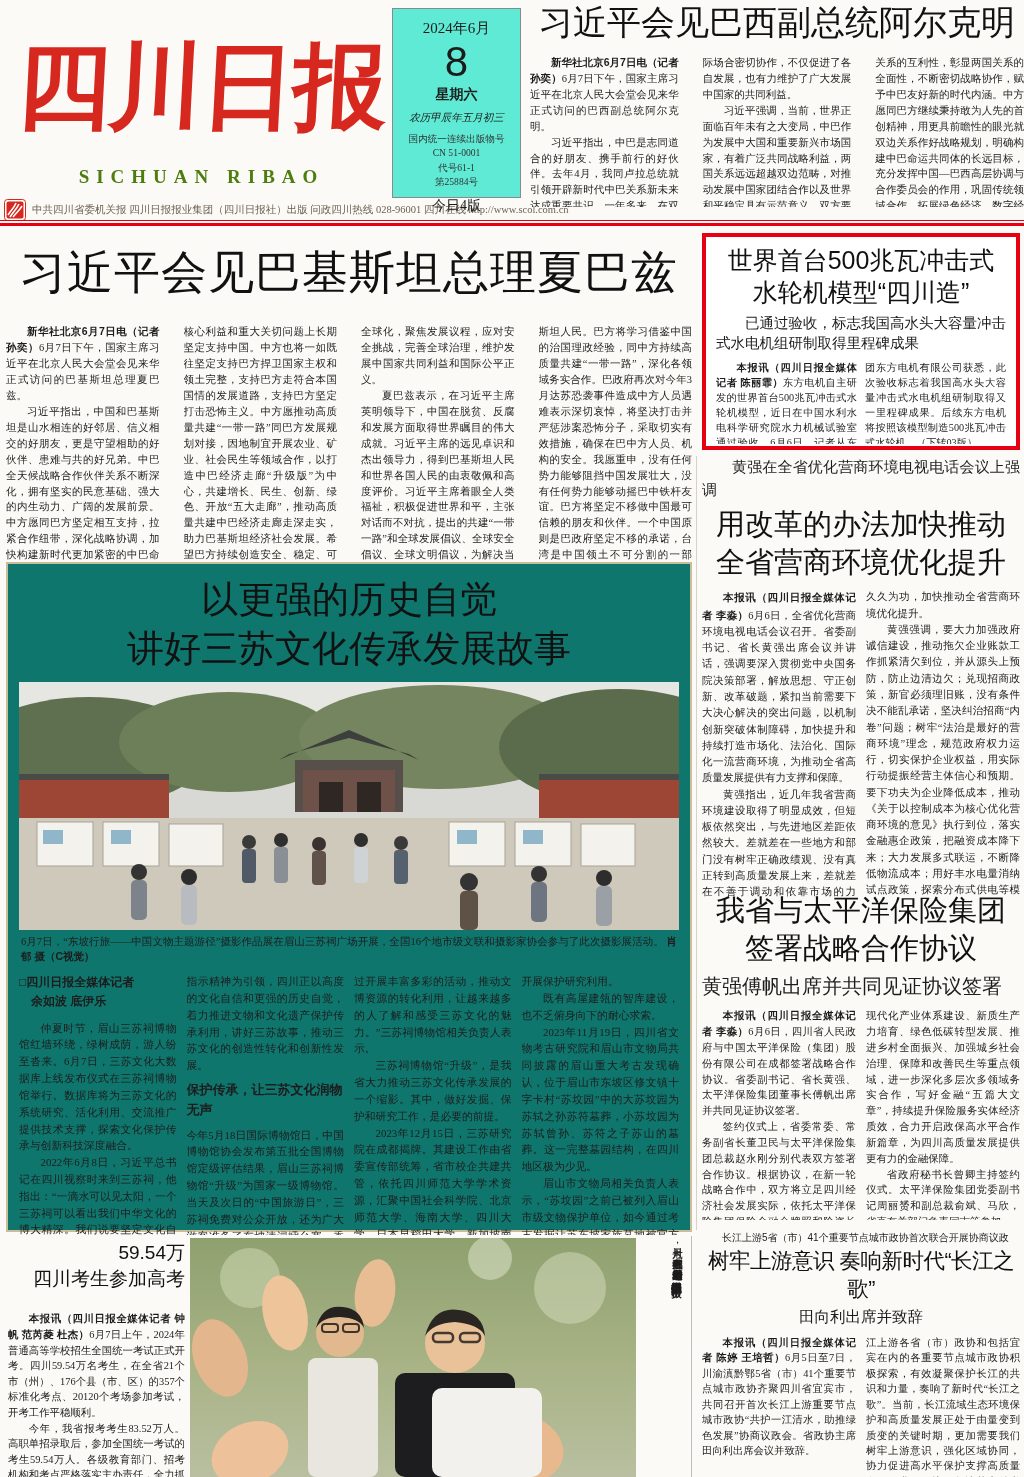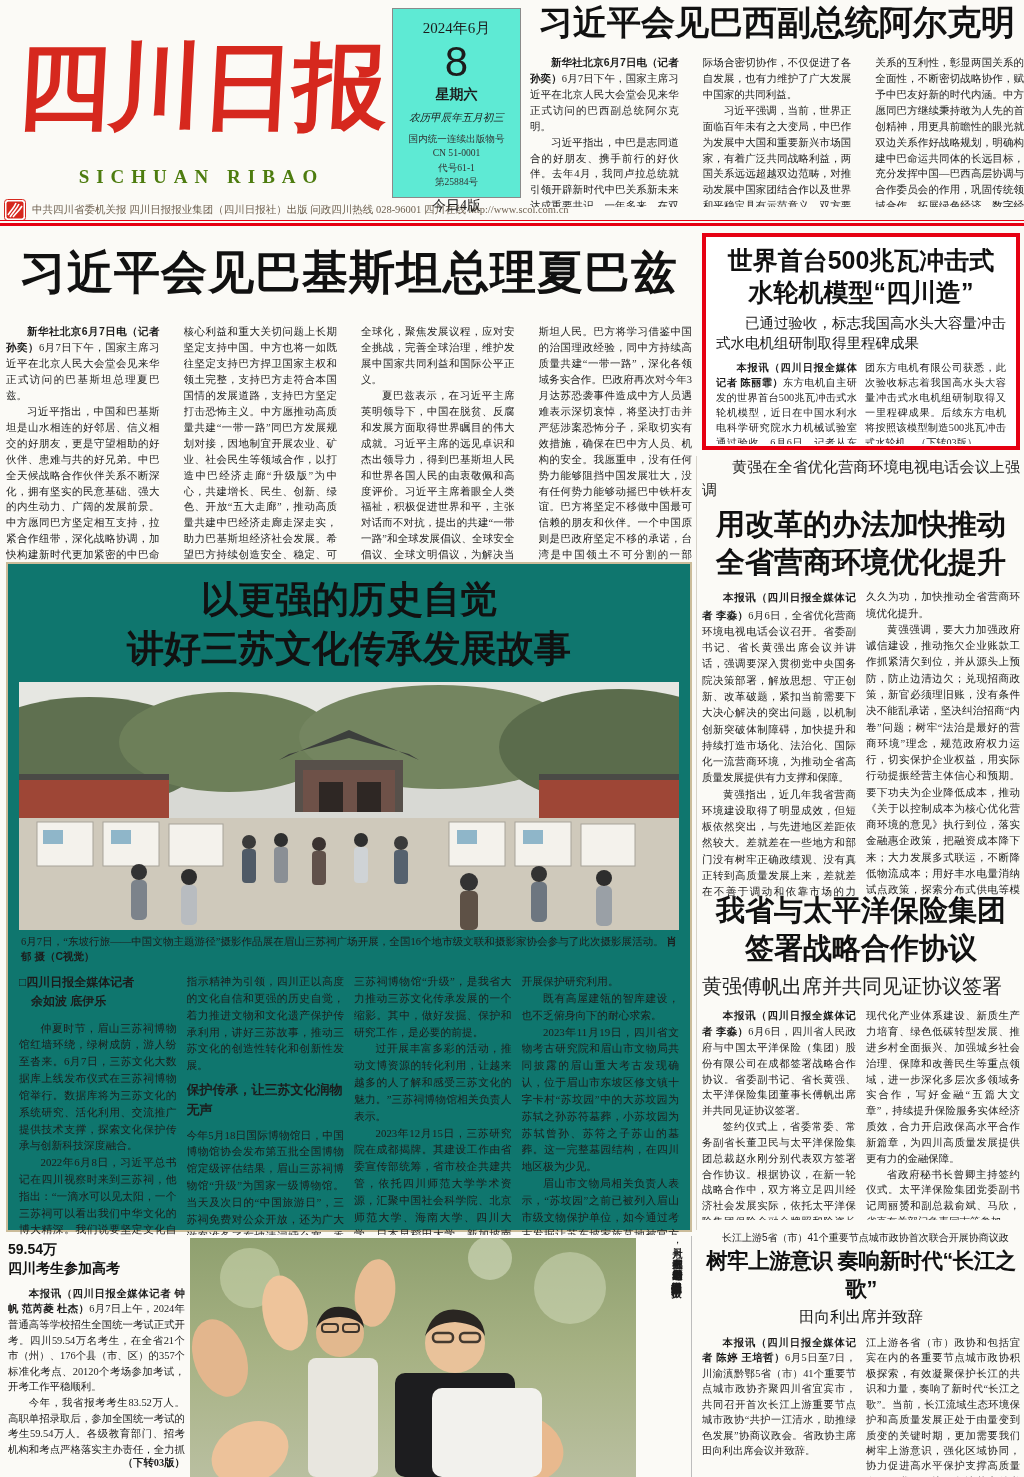--- a/index.html
+++ b/index.html
@@ -1,18 +1,18 @@
 <!DOCTYPE html>
 <html lang="zh"><head>
 <meta charset="utf-8">
 <style>
   html,body{margin:0;padding:0;background:#e8e6e0;}
   .page{position:relative;width:1024px;height:1477px;margin:0 auto;background:#fbfaf6;overflow:hidden;
         font-family:"Liberation Serif","DejaVu Serif",serif;color:#1c1c1c;}
-  .hd{font-family:"Liberation Sans","DejaVu Sans",sans-serif;font-weight:700;color:#111;margin:0;}
+  .hd{font-family:"Liberation Sans","DejaVu Sans",sans-serif;font-weight:400;color:#111;margin:0;}
   .para{margin:0;text-indent:2em;text-align:justify;}
   .cont .para:first-child{text-indent:0;}
   .byline{font-family:"Liberation Sans","DejaVu Sans",sans-serif;font-weight:700;}
   .col{overflow:hidden;}
   
   .brand{position:absolute;left:12px;top:22px;width:378px;height:142px;color:#d6281e;
          font-weight:700;font-size:94px;line-height:1.4;text-align:center;letter-spacing:-2px;
          transform:skewX(-3deg);white-space:nowrap;}
   .brand-latin{position:absolute;left:14px;top:166px;width:375px;text-align:center;color:#4d7c0f;
          font-weight:700;font-size:19px;letter-spacing:7px;margin:0;}
@@ -57,21 +57,21 @@
              line-height:1.6;margin:0 0 8px;}
   .subhead{font-family:"Liberation Sans","DejaVu Sans",sans-serif;font-weight:700;font-size:13px;
            margin:6px 0;text-indent:0;}
   .sansu .col{font-size:10.8px;line-height:1.56;}
   
   .pacific{position:absolute;left:702px;top:892px;width:318px;height:336px;}
   .pacific h2{font-size:29px;text-align:center;line-height:1.3;}
   .deck2{font-size:20px;margin:6px 0 8px;font-family:"Liberation Sans","DejaVu Sans",sans-serif;}
   
   .gaokao{position:absolute;left:8px;top:1240px;width:177px;height:234px;}
-  .gaokao h3{font-size:14px;text-align:left;line-height:1.35;margin:0 0 8px;}
+  .gaokao h3{font-size:19px;text-align:right;line-height:1.35;margin:0 0 20px;}
   .turn{font-weight:700;text-align:right;margin:2px 0 0;font-size:10.4px;}
   
   .photo2{position:absolute;left:190px;top:1238px;width:446px;height:239px;}
   .vcap{position:absolute;left:634px;top:1240px;width:52px;height:237px;writing-mode:vertical-rl;
         font-size:10.5px;line-height:1.75;text-align:justify;}
   .vline-b{position:absolute;left:691px;top:1236px;width:1px;height:241px;background:#bdbdbd;}
   .vline-r{position:absolute;left:696px;top:456px;width:1px;height:774px;background:#d6d2c9;}
   
   .changjiang{position:absolute;left:702px;top:1230px;width:318px;height:247px;}
   .changjiang .kicker{font-size:10px;}
@@ -270,22 +270,22 @@
       <div class="col cont" style="width:158px;height:262px;">
         <div class="cont">
             <p class="para">指示精神为引领，四川正以高度的文化自信和更强的历史自觉，着力推进文物和文化遗产保护传承利用，讲好三苏故事，推动三苏文化的创造性转化和创新性发展。</p>
           </div>
         <p class="subhead">保护传承，让三苏文化润物无声</p>
         <div>
             <p class="para">今年5月18日国际博物馆日，中国博物馆协会发布第五批全国博物馆定级评估结果，眉山三苏祠博物馆“升级”为国家一级博物馆。当天及次日的“中国旅游日”，三苏祠免费对公众开放，还为广大游客准备了东坡诗词擂台赛、香囊制作体验、传统拓印体验等精彩活动。</p>
           </div>
       </div>
       <div class="col cont" style="width:158px;height:262px;">
+          <p class="para">过开展丰富多彩的活动，推动文博资源的转化利用，让越来越多的人了解和感受三苏文化的魅力。”三苏祠博物馆相关负责人表示。</p>
           <p class="para">三苏祠博物馆“升级”，是我省大力推动三苏文化传承发展的一个缩影。其中，做好发掘、保护和研究工作，是必要的前提。</p>
-          <p class="para">过开展丰富多彩的活动，推动文博资源的转化利用，让越来越多的人了解和感受三苏文化的魅力。”三苏祠博物馆相关负责人表示。</p>
           <p class="para">2023年12月15日，三苏研究院在成都揭牌。其建设工作由省委宣传部统筹，省市校企共建共管，依托四川师范大学学术资源，汇聚中国社会科学院、北京师范大学、海南大学、四川大学、日本早稻田大学、新加坡南洋理工大学等海内外高校及研究机构人才，聚焦三苏治国理政理念、家风家训、学术思想、三苏文化与巴蜀文化等领域，</p>
         </div>
       <div class="col cont" style="width:158px;height:262px;">
           <p class="para">开展保护研究利用。</p>
           <p class="para">既有高屋建瓴的智库建设，也不乏俯身向下的耐心求索。</p>
           <p class="para">2023年11月19日，四川省文物考古研究院和眉山市文物局共同披露的眉山重大考古发现确认，位于眉山市东坡区修文镇十字卡村“苏坟园”中的大苏坟园为苏轼之孙苏符墓葬，小苏坟园为苏轼曾孙、苏符之子苏山的墓葬。这一完整墓园结构，在四川地区极为少见。</p>
           <p class="para">眉山市文物局相关负责人表示，“苏坟园”之前已被列入眉山市级文物保护单位，如今通过考古发掘让苏东坡家族墓地被官方确认，对于深入挖掘三苏文化、传承三苏文脉有了更重要的意义。（下转03版）</p>
         </div>
     </div>
   </div>

